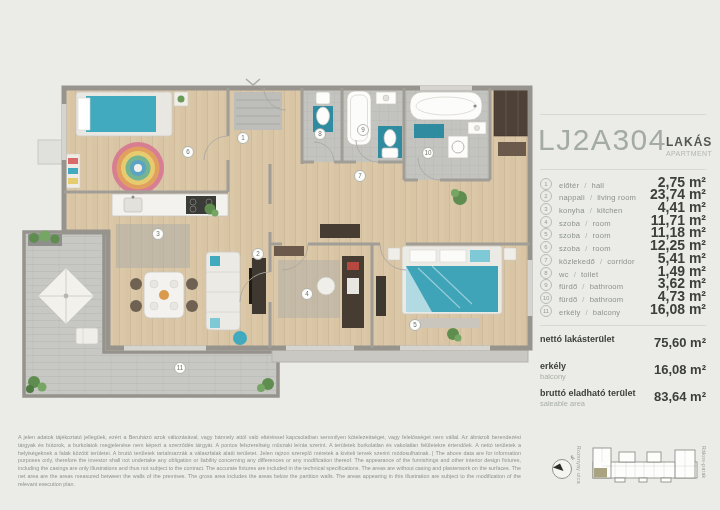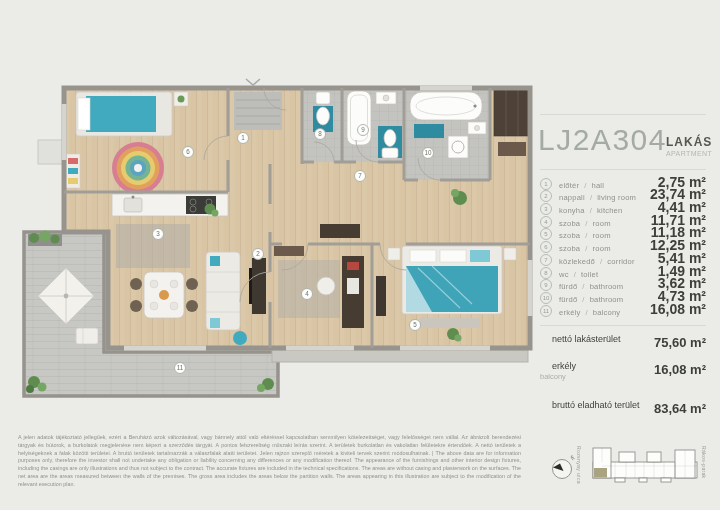--- a/index.html
+++ b/index.html
@@ -19,21 +19,21 @@
   .subt .hu{font-size:12px;font-weight:bold;color:#54584f;letter-spacing:1px;}
   .subt .en{font-size:7px;color:#b2b7ae;letter-spacing:.4px;margin-top:1px;}
   #roomlist{position:absolute;left:540px;top:177px;width:166px;}
   .rrow{display:flex;align-items:flex-end;height:12.7px;}
   .badge{width:10px;height:10px;border:1px solid #b7bcb4;border-radius:50%;font-size:6px;
          line-height:10px;text-align:center;color:#989e96;margin-right:7px;flex:0 0 auto;}
   .rname{font-size:7.6px;color:#8e938c;flex:1;letter-spacing:.2px;}
   .sep{margin:0 5px;color:#aab0a8;}
   .rarea{font-size:14px;font-weight:bold;color:#3d403a;}
   .tot{position:absolute;left:540px;width:166px;}
-  .tot .hu{font-size:9px;font-weight:normal;color:#3d403a;margin-left:12px;}
+  .tot .hu{font-size:9px;font-weight:bold;color:#3d403a;}
   .tot .en{font-size:7.5px;color:#a9afa6;margin-top:1px;}
   .tot .val{position:absolute;right:0;top:1px;font-size:13px;font-weight:bold;color:#3d403a;}
   .vtext{position:absolute;writing-mode:vertical-rl;font-size:5px;color:#9aa09a;letter-spacing:.4px;}
   .disc{position:absolute;left:18px;top:434px;width:503px;font-size:5.4px;line-height:1.44;
         color:#8f938d;text-align:justify;}
   #compass,#siteplan{position:absolute;}
 </style>
 </head>
 <body>
 
@@ -352,22 +352,23 @@
 
   <div class="tot" style="top:334px">
     <div class="hu">nettó lakásterület</div>
     <div class="val">75,60 m²</div>
   </div>
   <div class="tot" style="top:361px">
     <div class="hu">erkély</div>
     <div class="en">balcony</div>
     <div class="val">16,08 m²</div>
   </div>
-  <div class="tot" style="top:400px">
+  <div class="tot" style="top:388px">
     <div class="hu">bruttó eladható terület</div>
+    <div class="en">saleable area</div>
     <div class="val">83,64 m²</div>
   </div>
 
   <svg id="compass" style="left:546px;top:452px" width="34" height="32" viewBox="0 0 34 32">
     <circle cx="16" cy="17" r="9.5" fill="#f4f4f1" stroke="#8f948e" stroke-width="1"></circle>
     <polygon points="7,15.5 17.5,19 14,11.5" fill="#2a2a28"></polygon>
     <text x="26" y="8" font-size="5" fill="#6b706b" transform="rotate(-30 26 8)">É</text>
   </svg>
 
   <div class="vtext" style="left:576px;top:446px;height:62px">Rozsnyay utca</div>

